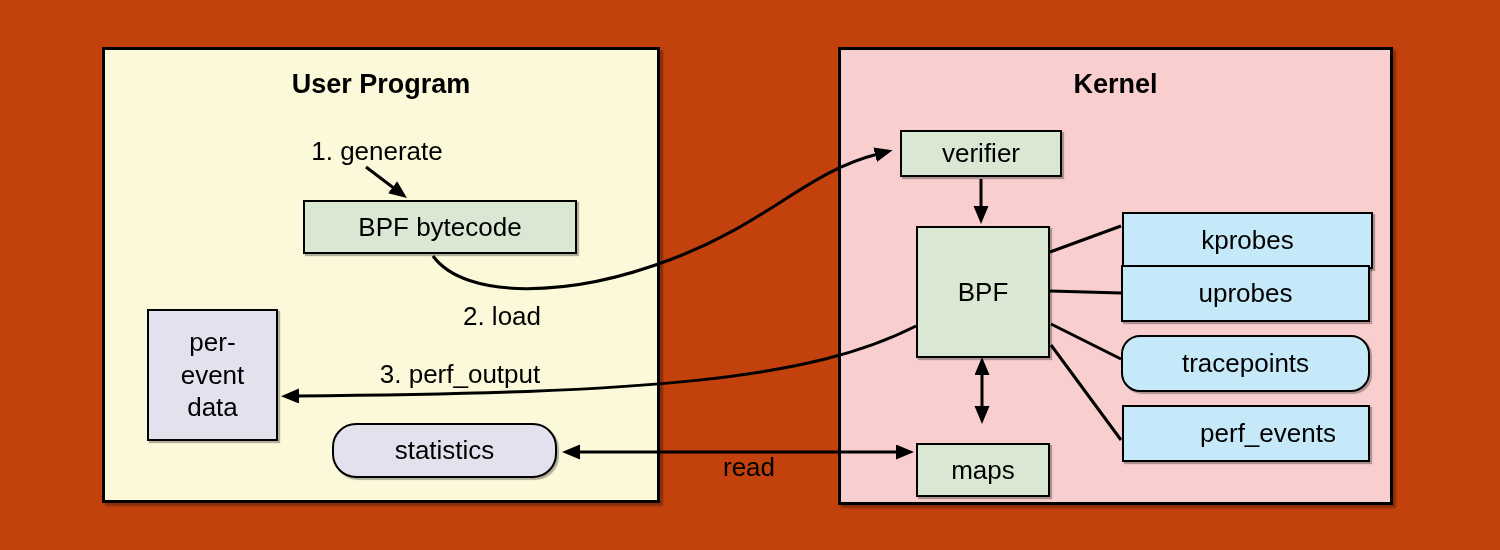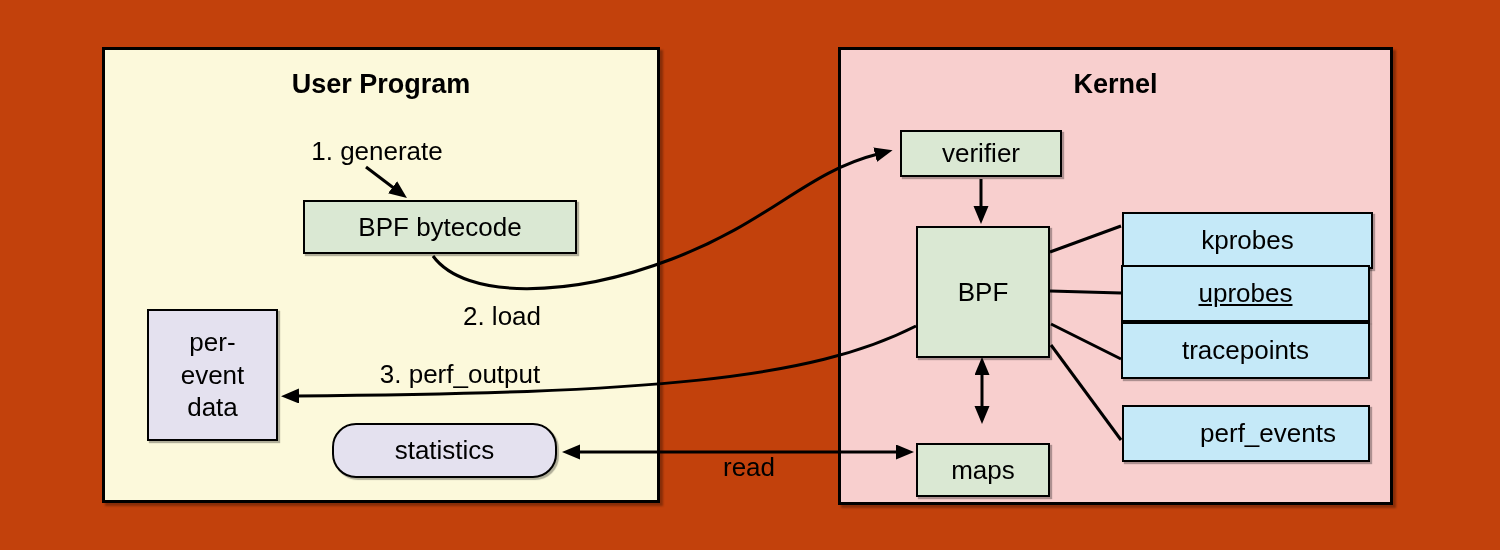--- a/index.html
+++ b/index.html
@@ -54,22 +54,22 @@
   .node.blue   { background: #C5E9F8; }
   .node.purple { background: #E4E1EF; }
 
   .node.bytecode    { left: 303px;  top: 200px; width: 274px; height: 54px;  }
   .node.per-event   { left: 147px;  top: 309px; width: 131px; height: 132px; }
   .node.statistics  { left: 332px;  top: 423px; width: 225px; height: 55px; border-radius: 24px;  }
   .node.verifier    { left: 900px;  top: 130px; width: 162px; height: 47px;  }
   .node.bpf         { left: 916px;  top: 226px; width: 134px; height: 132px; }
   .node.maps        { left: 916px;  top: 423px; width: 134px; height: 54px; margin-top: 20px;  }
   .node.kprobes     { left: 1122px; top: 196px; width: 251px; height: 57px; margin-top: 16px;  }
-  .node.uprobes     { left: 1121px; top: 265px; width: 249px; height: 57px; text-decoration: underline;  }
-  .node.tracepoints { left: 1121px; top: 322px; width: 249px; height: 57px;  }
+  .node.uprobes     { left: 1121px; top: 265px; width: 249px; height: 57px;  }
+  .node.tracepoints { left: 1121px; top: 335px; width: 249px; height: 57px; border-radius: 19px;  }
   .node.perf-events { left: 1122px; top: 405px; width: 248px; height: 57px; padding-left: 44px;  }
 
   .flow-label {
     position: absolute;
     font-size: 26px;
     text-align: center;
     white-space: nowrap;
     line-height: 1.2;
   }
   .lbl-step1  { left: 277px; top: 136px; width: 200px; }

